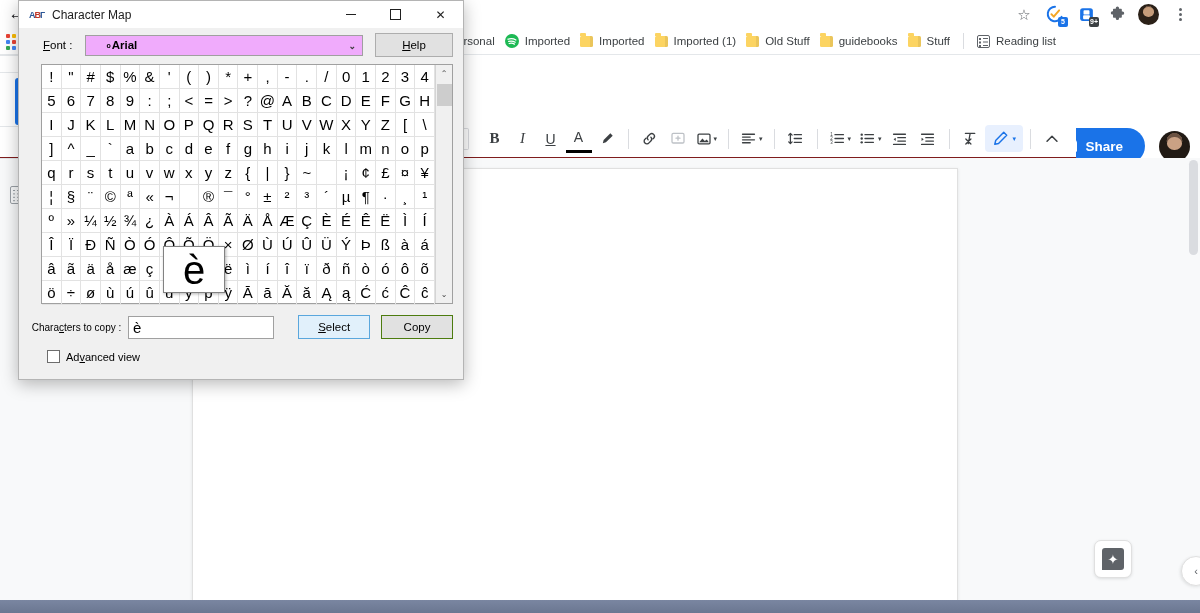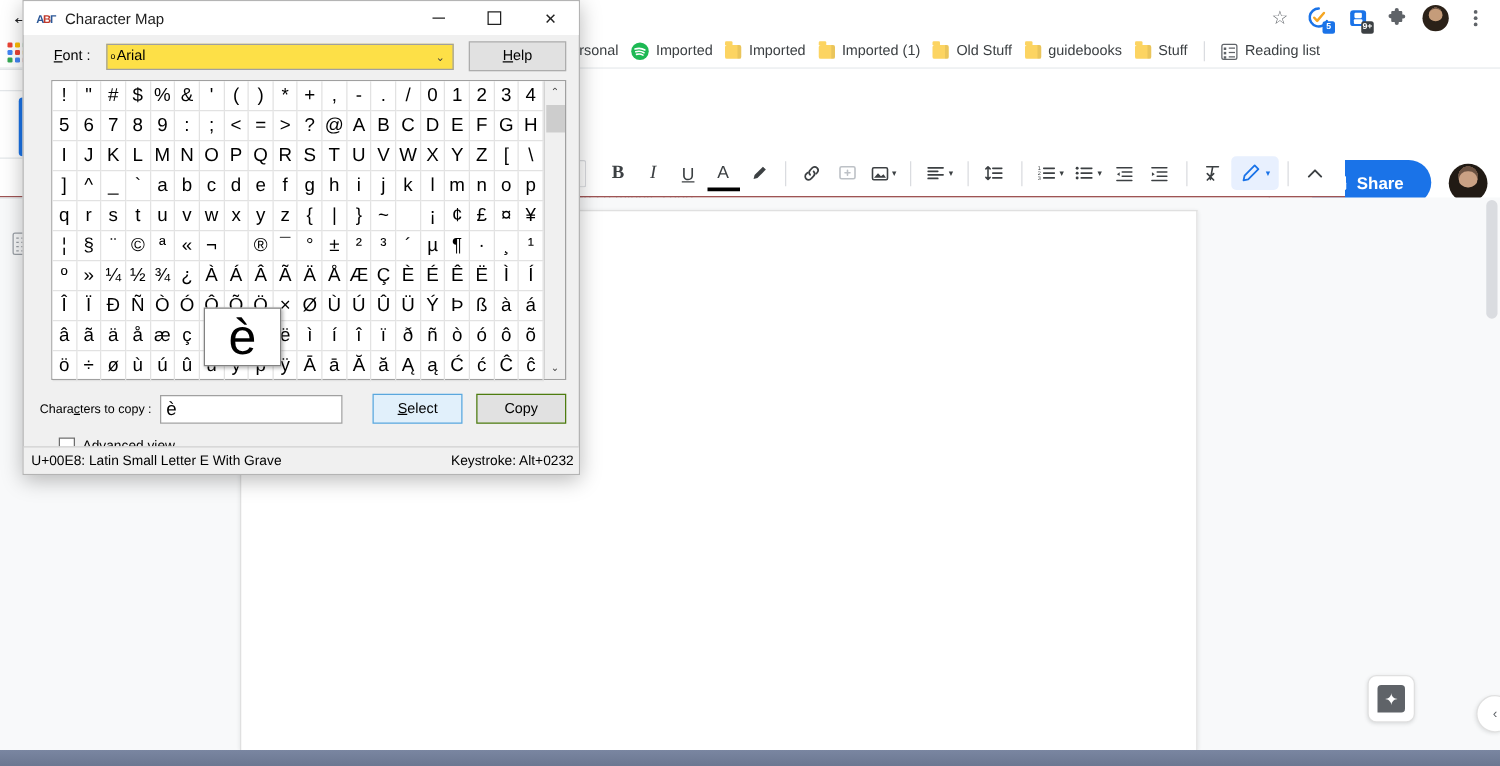--- a/index.html
+++ b/index.html
@@ -264,23 +264,23 @@
   .cm-wbtn.max::after { content: ""; width: 9px; height: 9px; border: 1px solid #202020; }
 
   .cm-body { padding: 0 0 0 0; }
 
   .cm-fontrow {
     display: flex; align-items: center; height: 34px; padding: 0 10px 0 24px; gap: 0;
   }
   .cm-fontlabel { font-size: 11.5px; color: #000; white-space: nowrap; text-align: center; }
   .cm-fontlabel u { text-decoration: underline; }
   .cm-combo {
-    margin-left: 13px; flex: 1; max-width: 305px; height: 21px; background: #fde047;
+    margin-left: 13px; flex: 1; max-width: 305px; height: 21px; background: #f0abfc;
     border: 1px solid #a0a0a0; display: flex; align-items: center;
-    font-size: 11.5px; color: #000; padding-left: 2px; position: relative;
+    font-size: 11.5px; color: #000; padding-left: 20px; position: relative; font-weight: bold;
   }
   .cm-combo .ohead { font-size: 7px; vertical-align: super; margin-right: 1px; }
   .cm-combo-arrow {
     position: absolute; right: 6px; top: 0; height: 21px; display: flex; align-items: center;
     color: #3a3a3a; font-size: 9px;
   }
   .cm-help {
     margin-left: 12px; width: 78px; height: 24px; background: #e1e1e1; border: 1px solid #adadad;
     font-size: 11.5px; color: #000; display: flex; align-items: center; justify-content: center;
     font-family: inherit; cursor: pointer;
@@ -825,19 +825,15 @@
         <div class="cm-copyinput">è</div>
         <button class="cm-select"><span class="acc">S</span>elect</button>
         <button class="cm-copy">Copy</button>
       </div>
 
       <div class="cm-advrow">
         <span class="cm-checkbox"></span>
         <span class="cm-advlabel">Ad<u>v</u>anced view</span>
       </div>
 
-      <div class="cm-status">
-        <span>U+00E8: Latin Small Letter E With Grave</span>
-        <span>Keystroke: Alt+0232</span>
-      </div>
     </div>
   </div>
 </div>
 
 </body></html>

